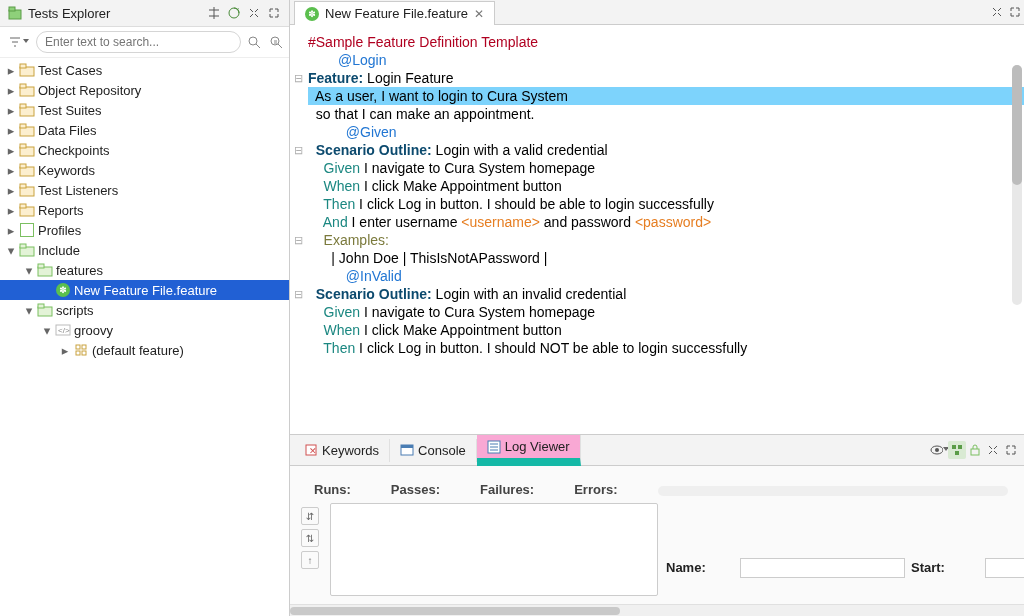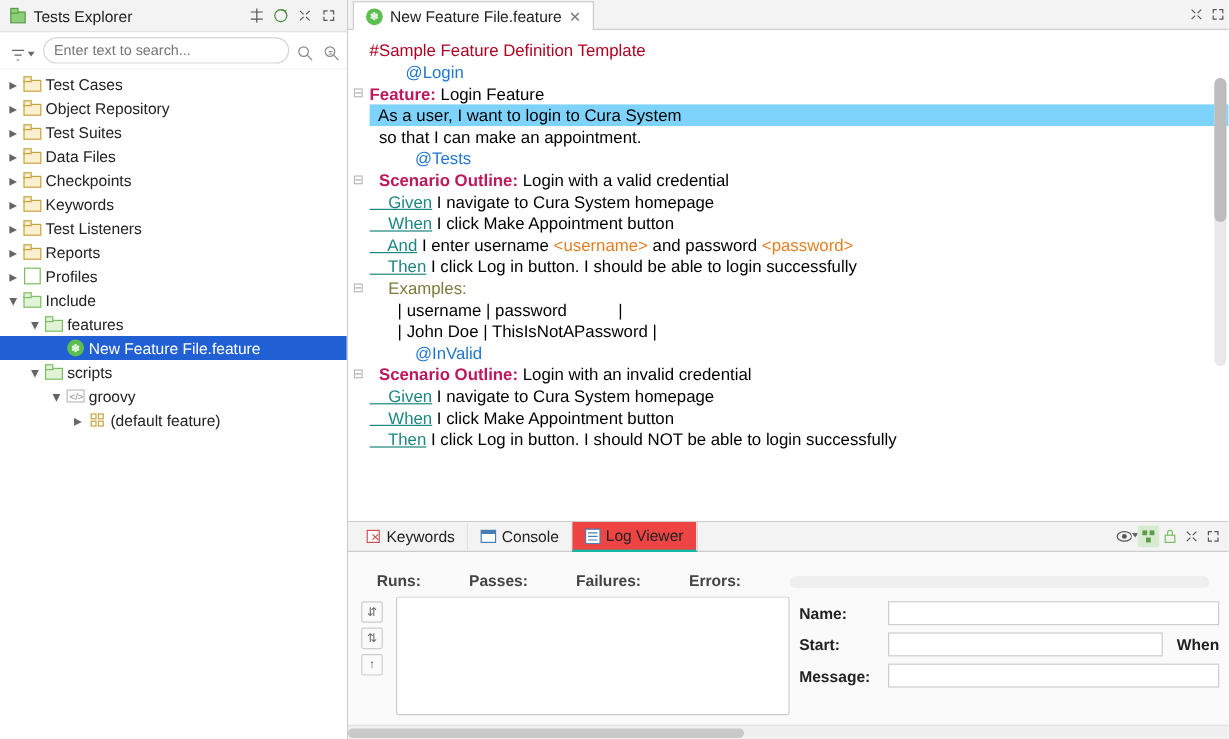--- a/index.html
+++ b/index.html
@@ -3,21 +3,21 @@
 <meta charset="utf-8">
 <style>
 * { box-sizing: border-box; margin: 0; padding: 0; font-family: -apple-system, "Segoe UI", Arial, sans-serif; }
 body { width: 1024px; height: 616px; overflow: hidden; background: #fff; display: flex; flex-direction: column; font-size: 13px; color: #222; }
 .app { display: flex; height: 100%; }
 .sidebar { width: 290px; border-right: 1px solid #ccc; display: flex; flex-direction: column; background: #fafafa; }
 .side-head { display: flex; align-items: center; justify-content: space-between; padding: 4px 6px; border-bottom: 1px solid #ddd; background: #f3f3f3; }
 .side-head .title { display: flex; align-items: center; gap: 4px; font-weight: 500; }
 .side-head .tools { display: flex; gap: 2px; }
 .ticon { width: 18px; height: 18px; display: flex; align-items: center; justify-content: center; border-radius: 2px; cursor: pointer; }
-.search-row { display: flex; align-items: flex-end; gap: 4px; padding: 4px; border-bottom: 1px solid #eee; background: #fff; }
+.search-row { display: flex; align-items: center; gap: 4px; padding: 4px; border-bottom: 1px solid #eee; background: #fff; }
 .search-row .filter { width: 28px; display:flex; align-items:center; justify-content:center; gap:1px;}
 .search-row input { flex: 1; border: 1px solid #d5d5d5; border-radius: 12px; padding: 3px 24px 3px 8px; font-size: 12px; color: #888; outline: none; }
 .search-row .sbtn { width:18px; height:18px; display:flex; align-items:center; justify-content:center; cursor:pointer;}
 .tree { flex: 1; overflow: auto; padding: 2px 0; background: #fff; }
 .node { display: flex; align-items: center; padding: 2px 4px 2px 0; white-space: nowrap; user-select: none; }
 .node .tw { width: 14px; display:flex; justify-content:center; color:#666; cursor:pointer; }
 .node .ic { width: 18px; height: 16px; display:flex; align-items:center; justify-content:center; }
 .node .lbl { padding-left: 2px; }
 .node.sel { background: #2160d4; color: #fff; }
 .d0 { padding-left: 4px; } .d1 { padding-left: 22px; } .d2 { padding-left: 40px; } .d3 { padding-left: 58px; }
@@ -25,34 +25,34 @@
 .prof-ic { width:14px; height:14px; border:1px solid #7bbf61; display:inline-block; }
 .green-circle { width:14px; height:14px; background:#5bbf4e; border-radius:50%; display:flex; align-items:center; justify-content:center; color:#fff; font-size:9px; }
 .main { flex: 1; display: flex; flex-direction: column; overflow:hidden;}
 .tabbar { display: flex; align-items: center; border-bottom: 1px solid #ccc; background: #f3f3f3; padding-left: 4px; }
 .tab { display: flex; align-items: center; gap: 6px; padding: 4px 10px; border-top: 1px solid #ccc; border-left:1px solid #ccc; border-right:1px solid #ccc; background:#fff; position:relative; top:1px;}
 .tab .close { font-size:12px; color:#777; cursor:pointer;}
 .tabbar .spacer { flex:1; }
 .editor { flex: 1; overflow: auto; background: #fff; padding: 8px 0 8px 18px; font-family: "Courier New", monospace; font-size: 14px; line-height: 18px; color: #000; position: relative; }
 .line { white-space: pre; }
 .hl { background: #7dd3fc; display:block; }
-.c-red { color: #b00020; } .c-blue { color: #2176d3; margin-left: 30px; } .c-olive { color: #be185d; font-weight: bold; }
-.c-teal { color: #1b8781; text-decoration: underline; } .c-orange { color: #e67e22; } .c-dolive { color: #7b7a3c; }
+.c-red { color: #b00020; } .c-blue { color: #2176d3; margin-left: 30px; } .c-olive { color: #0c4a6e; font-weight: bold; }
+.c-teal { color: #1b8781; } .c-orange { color: #e67e22; } .c-dolive { color: #7b7a3c; }
 .gutter { position:absolute; left:3px; color:#b0b0b0; font-size:11px; width:11px; text-align:center;}
 .bottom { height: 182px; border-top: 1px solid #ccc; display:flex; flex-direction:column; background:#fafafa; }
 .btabs { display:flex; align-items:center; border-bottom:1px solid #ccc; background:#f3f3f3; padding:0 4px; }
 .btab { display:flex; align-items:center; gap:4px; padding:4px 10px; border-right:1px solid #e0e0e0; cursor:pointer;}
-.btab.active { background:#ef4444; border-bottom:2px solid #14b8a6; margin-bottom:-1px;}
+.btab.active { background:#f9a8d4; border-bottom:8px solid #14b8a6; margin-bottom:-1px;}
 .btabs .spacer { flex:1;}
 .bstats { display:flex; gap:40px; padding:16px 16px 6px 24px; color:#444;font-weight:bold;}
 .bbody { flex:1; display:flex; gap:8px; padding:0 8px 8px 8px; overflow:hidden;}
 .bleft { width:24px; display:flex; flex-direction:column; gap:4px; align-items:center; padding-top:4px;}
 .bleft .lbtn { width:18px; height:18px; border:1px solid #ccc; border-radius:2px; display:flex; align-items:center; justify-content:center; font-size:10px; color:#666;}
 .bmid { flex:1; border:1px solid #ccc; background:#fff; border-radius:2px; }
-.bright { width:350px; display:flex; flex-direction:column; gap:6px; padding-top:4px; font-size:13px; color:#222;}
+.bright { width:350px; display:flex; gap:6px; padding-top:4px; font-size:13px; color:#222;margin-top:32px;}
 .brow { display:flex; align-items:center; gap:6px; }
 .brow label { width:68px; font-weight:bold; }
 .brow input { flex:1; border:1px solid #ccc; padding:2px 4px; font-size:12px; }
 .brow .extra { font-weight:bold; padding-left:6px;}
 .scroll-h { height:12px; background:#f0f0f0; border-top:1px solid #e0e0e0; position:relative;}
 .scroll-h .thumb { position:absolute; left:0; top:2px; height:8px; width:45%; background:#c9c9c9; border-radius:4px;}
 .editor-scroll { position:absolute; right:2px; top:40px; width:10px; height:240px; background:#e8e8e8; border-radius:5px;}
 .editor-scroll .th { width:100%; height:120px; background:#bcbcbc; border-radius:5px;}
 </style>
 </head>
@@ -291,29 +291,28 @@
         </span>
     </div>
 
     <div class="editor">
       <div class="line"><span class="c-red">#Sample Feature Definition Template</span></div>
       <div class="line"><span class="c-blue">@Login</span></div>
       <div class="line"><span class="gutter">⊟</span><span class="c-olive">Feature:</span><span> Login Feature</span></div>
       <div class="line hl">  As a user, I want to login to Cura System</div>
       <div class="line">  so that I can make an appointment.</div>
       <div class="line"></div>
-      <div class="line"><span class="c-blue">  @Tests</span></div>
+      <div class="line"><span class="c-blue">  @Given</span></div>
       <div class="line"><span class="gutter">⊟</span><span class="c-olive">  Scenario Outline:</span><span> Login with a valid credential</span></div>
       <div class="line"><span class="c-teal">    Given</span><span> I navigate to Cura System homepage</span></div>
       <div class="line"><span class="c-teal">    When</span><span> I click Make Appointment button</span></div>
+      <div class="line"><span class="c-teal">    Then</span><span> I click Log in button. I should be able to login successfully</span></div>
       <div class="line"><span class="c-teal">    And</span><span> I enter username </span><span class="c-orange">&lt;username&gt;</span><span> and password </span><span class="c-orange">&lt;password&gt;</span></div>
-      <div class="line"><span class="c-teal">    Then</span><span> I click Log in button. I should be able to login successfully</span></div>
       <div class="line"></div>
       <div class="line"><span class="gutter">⊟</span><span class="c-dolive">    Examples:</span></div>
-      <div class="line">      | username | password           |</div>
       <div class="line">      | John Doe | ThisIsNotAPassword |</div>
       <div class="line"></div>
       <div class="line"><span class="c-blue">  @InValid</span></div>
       <div class="line"><span class="gutter">⊟</span><span class="c-olive">  Scenario Outline:</span><span> Login with an invalid credential</span></div>
       <div class="line"><span class="c-teal">    Given</span><span> I navigate to Cura System homepage</span></div>
       <div class="line"><span class="c-teal">    When</span><span> I click Make Appointment button</span></div>
       <div class="line"><span class="c-teal">    Then</span><span> I click Log in button. I should NOT be able to login successfully</span></div>
       <div class="editor-scroll">
           <div class="th"></div>
         </div>

